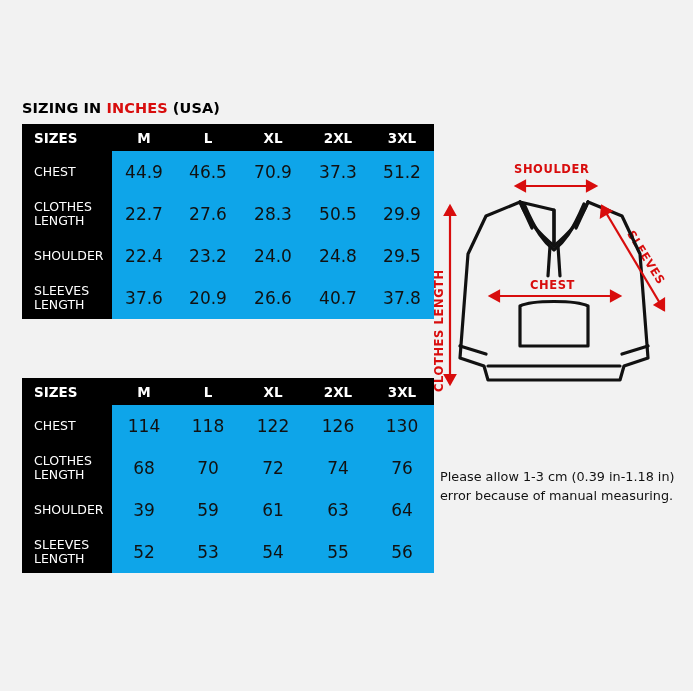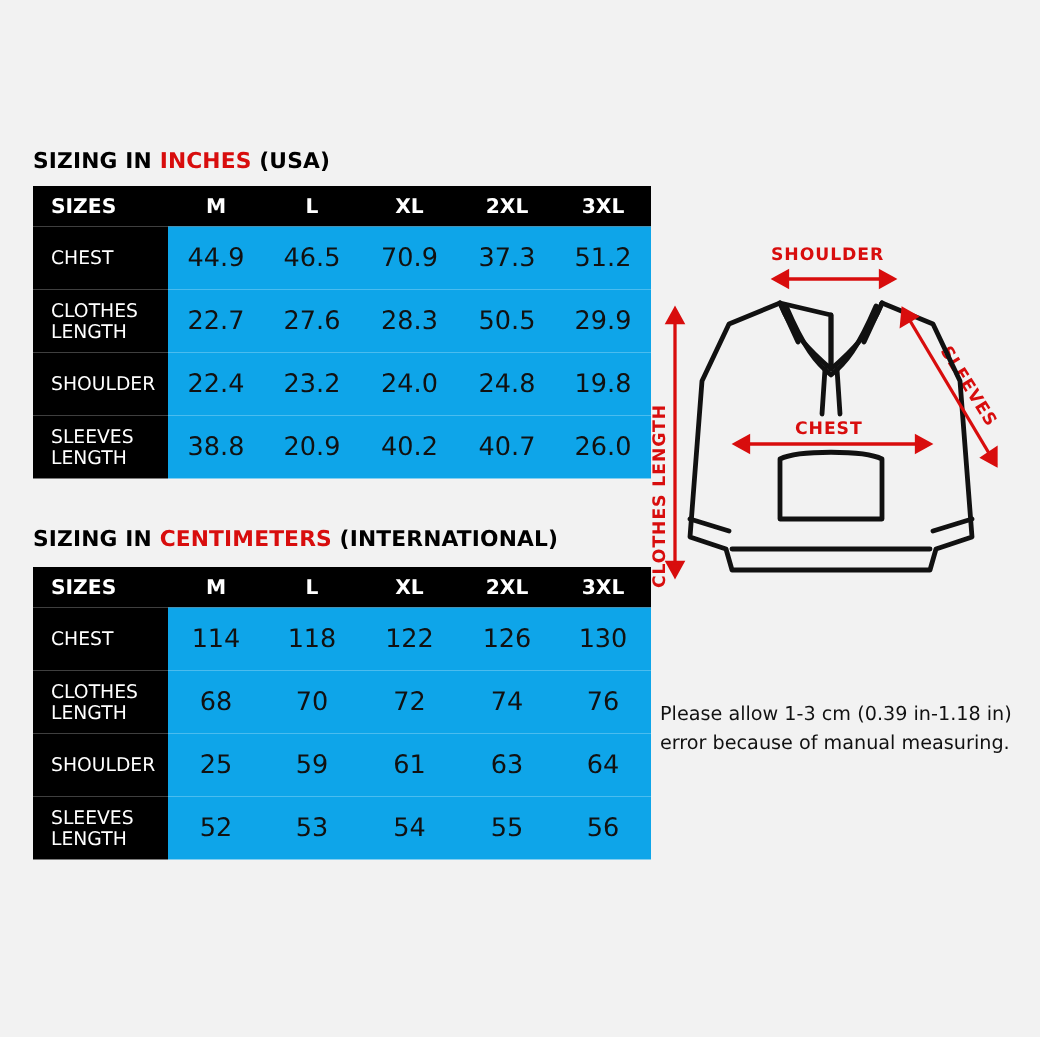--- a/index.html
+++ b/index.html
@@ -153,39 +153,36 @@
         <td>29.9</td>
       </tr>
       <tr>
         <td class="rowlabel">
           <span>SHOULDER</span>
         </td>
         <td>22.4</td>
         <td>23.2</td>
         <td>24.0</td>
         <td>24.8</td>
-        <td>19.8</td>
+        <td>29.5</td>
       </tr>
       <tr>
         <td class="rowlabel">
           <span>SLEEVES</span>
           <span>LENGTH</span>
         </td>
-        <td>38.8</td>
+        <td>37.6</td>
         <td>20.9</td>
-        <td>40.2</td>
+        <td>26.6</td>
         <td>40.7</td>
-        <td>26.0</td>
+        <td>37.8</td>
       </tr>
     </tbody>
   </table>
 
-  <div class="section-title" style="left:10px; top:352px;">
-    <span>SIZING IN </span><span class="accent">CENTIMETERS</span><span> (INTERNATIONAL)</span>
-  </div>
 
   <table class="size-table" style="left:10px; top:378px; width:412px;">
     <colgroup>
       <col style="width:90px">
       <col style="width:64px">
       <col style="width:64px">
       <col style="width:66px">
       <col style="width:64px">
       <col style="width:64px">
     </colgroup>
@@ -218,21 +215,21 @@
         <td>68</td>
         <td>70</td>
         <td>72</td>
         <td>74</td>
         <td>76</td>
       </tr>
       <tr>
         <td class="rowlabel">
           <span>SHOULDER</span>
         </td>
-        <td>25</td>
+        <td>39</td>
         <td>59</td>
         <td>61</td>
         <td>63</td>
         <td>64</td>
       </tr>
       <tr>
         <td class="rowlabel">
           <span>SLEEVES</span>
           <span>LENGTH</span>
         </td>

